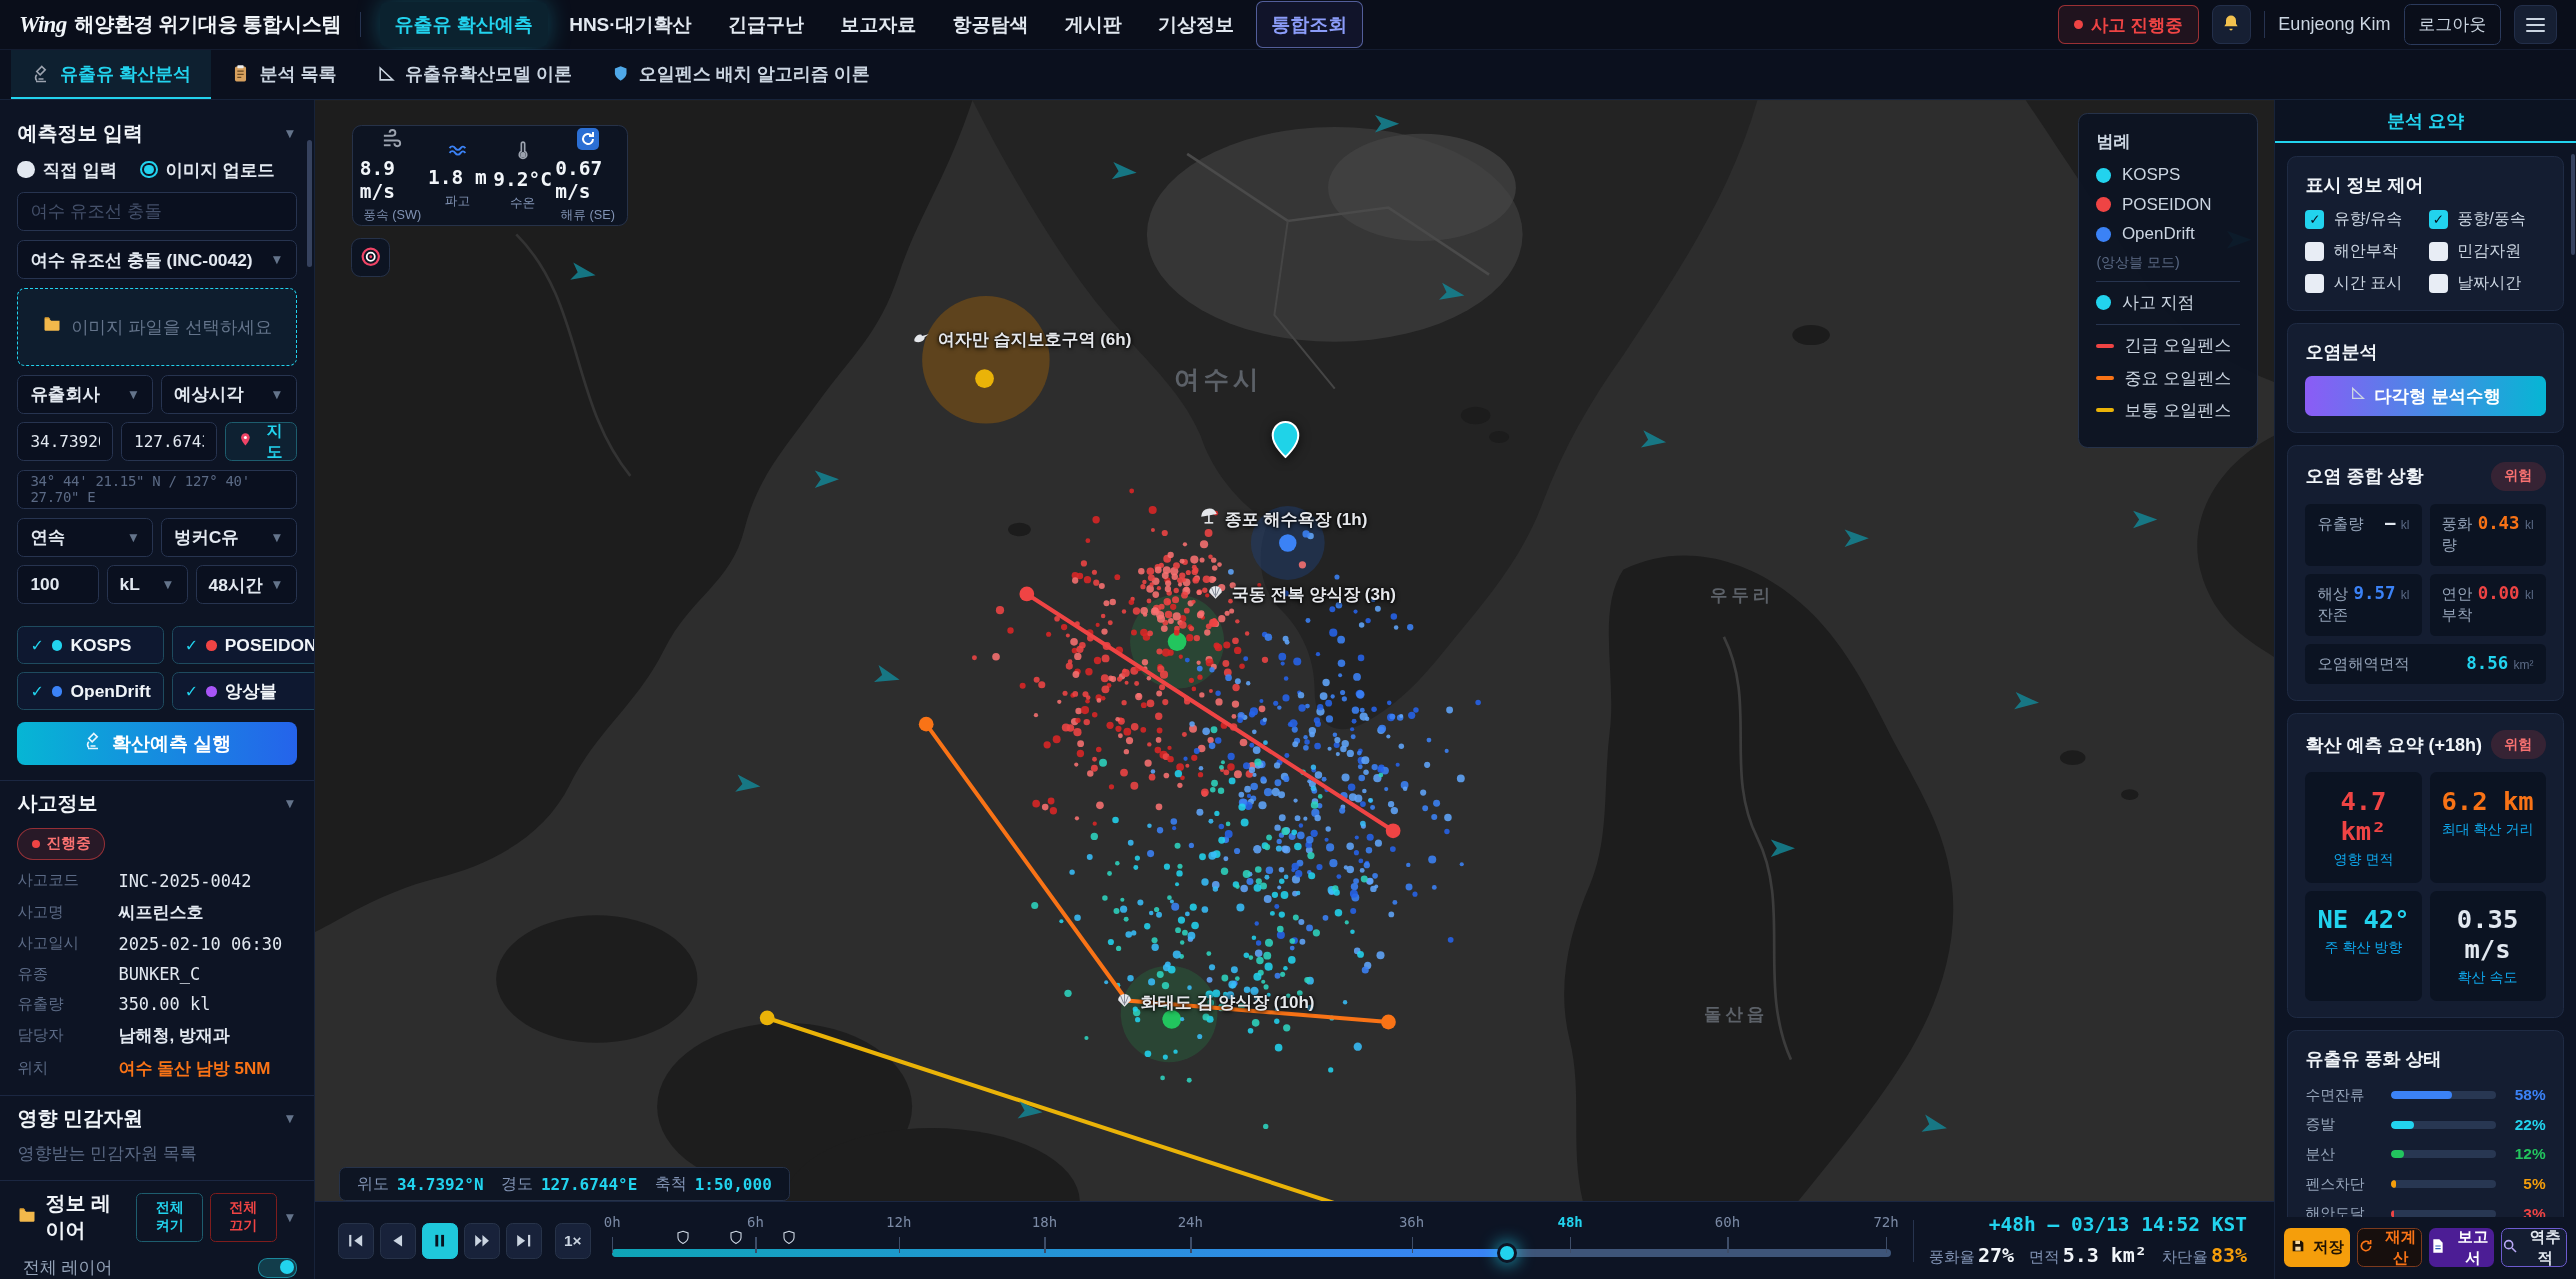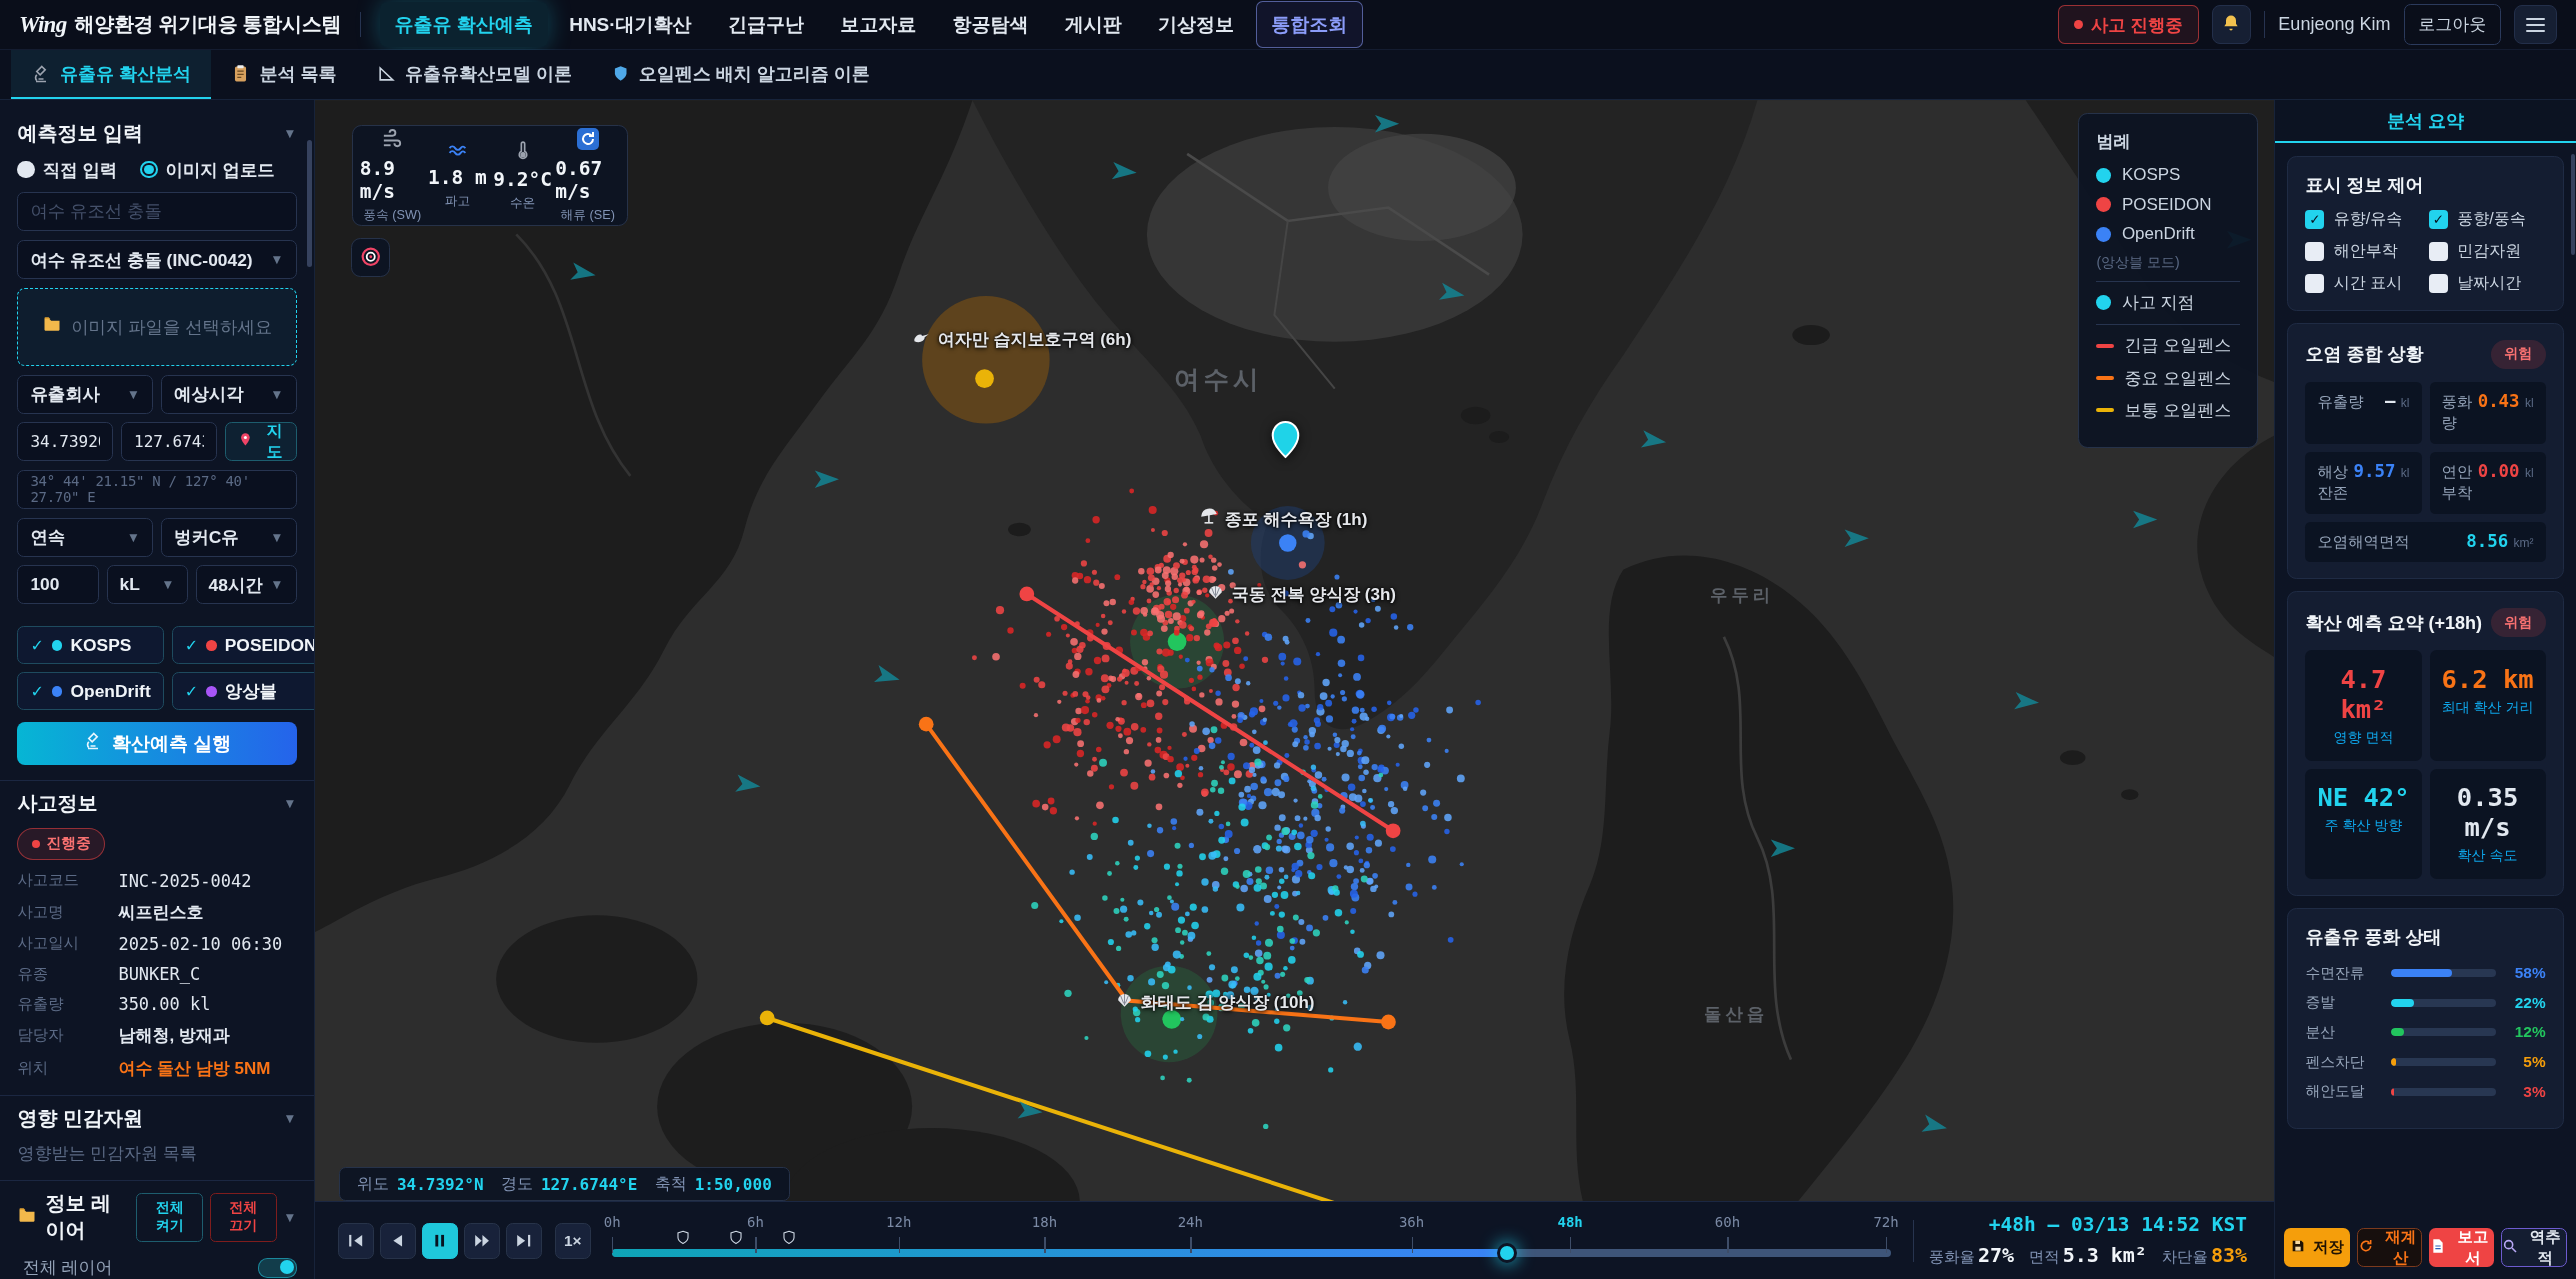--- a/index.html
+++ b/index.html
@@ -197,21 +197,21 @@
   .bar-row { display:flex; align-items:center; gap:10.7px; margin-bottom:10.7px; }
   .bar-row .bl { width:75px; flex:0 0 75px; color:#94a3b8; font-size:14.8px; }
   .bar-row .btrack { flex:1; height:8px; border-radius:4px; background:#283752; overflow:hidden; }
   .bar-row .bfill { height:100%; border-radius:4px; }
   .bar-row .bp { width:39px; flex:0 0 39px; text-align:right; font-size:15.4px; font-weight:bold; }
   .rp-actions { flex:0 0 auto; display:flex; gap:6.7px; padding:10.7px 9.4px 12px 9.4px; }
   .act { flex:1; height:39px; border-radius:6.7px; display:flex; align-items:center; justify-content:center;
     gap:6.7px; font-size:15.4px; font-weight:bold; cursor:pointer; border:0.7px solid transparent; }
   .act.amber { background:#f59e0b; color:#201304; }
   .act.outline-amber { background:#170f0d; border-color:#7c3a1d; color:#f97316; }
-  .act.blue { background:#ef4444; color:#fff; }
+  .act.blue { background:#4c1d95; color:#fff; }
   .act.outline-purple { background:#141d31; border-color:#6d5bd0; color:#e2e8f0; }
   .rp-scroll { position:absolute; right:1.3px; top:54px; width:4px; height:101px; background:#36425e; border-radius:2px; }
 </style>
 </head>
 <body>
 
 <div class="app">
 
   <header class="navbar">
     <div class="logo">
@@ -1571,20 +1571,29 @@
                 <span class="box"></span>
                 <span>시간 표시</span>
               </label>
               <label class="check">
                 <span class="box"></span>
                 <span>날짜시간</span>
               </label>
             </div>
         </div>
 
+        <div class="card">
+          <div class="card-title">오염분석</div>
+          <button class="poly-btn">
+            <span id="poly-icon-slot"><svg width="16" height="16" viewBox="0 0 24 24" fill="none" stroke="#cbd5e1" stroke-width="2">
+                  <path d="M4 20L20 20L4 5Z"></path>
+                </svg></span>
+            <span>다각형 분석수행</span>
+          </button>
+        </div>
 
         <div class="card">
           <div class="card-title-row">
             <span class="card-title">오염 종합 상황</span>
             <span class="danger-badge">위험</span>
           </div>
           <div class="scells" id="status-cells">
               <div class="scell">
                 <span class="sl">유출량</span>
                 <span><span class="sv" style="color:#e2e8f0">—</span><span class="su">kl</span></span>

